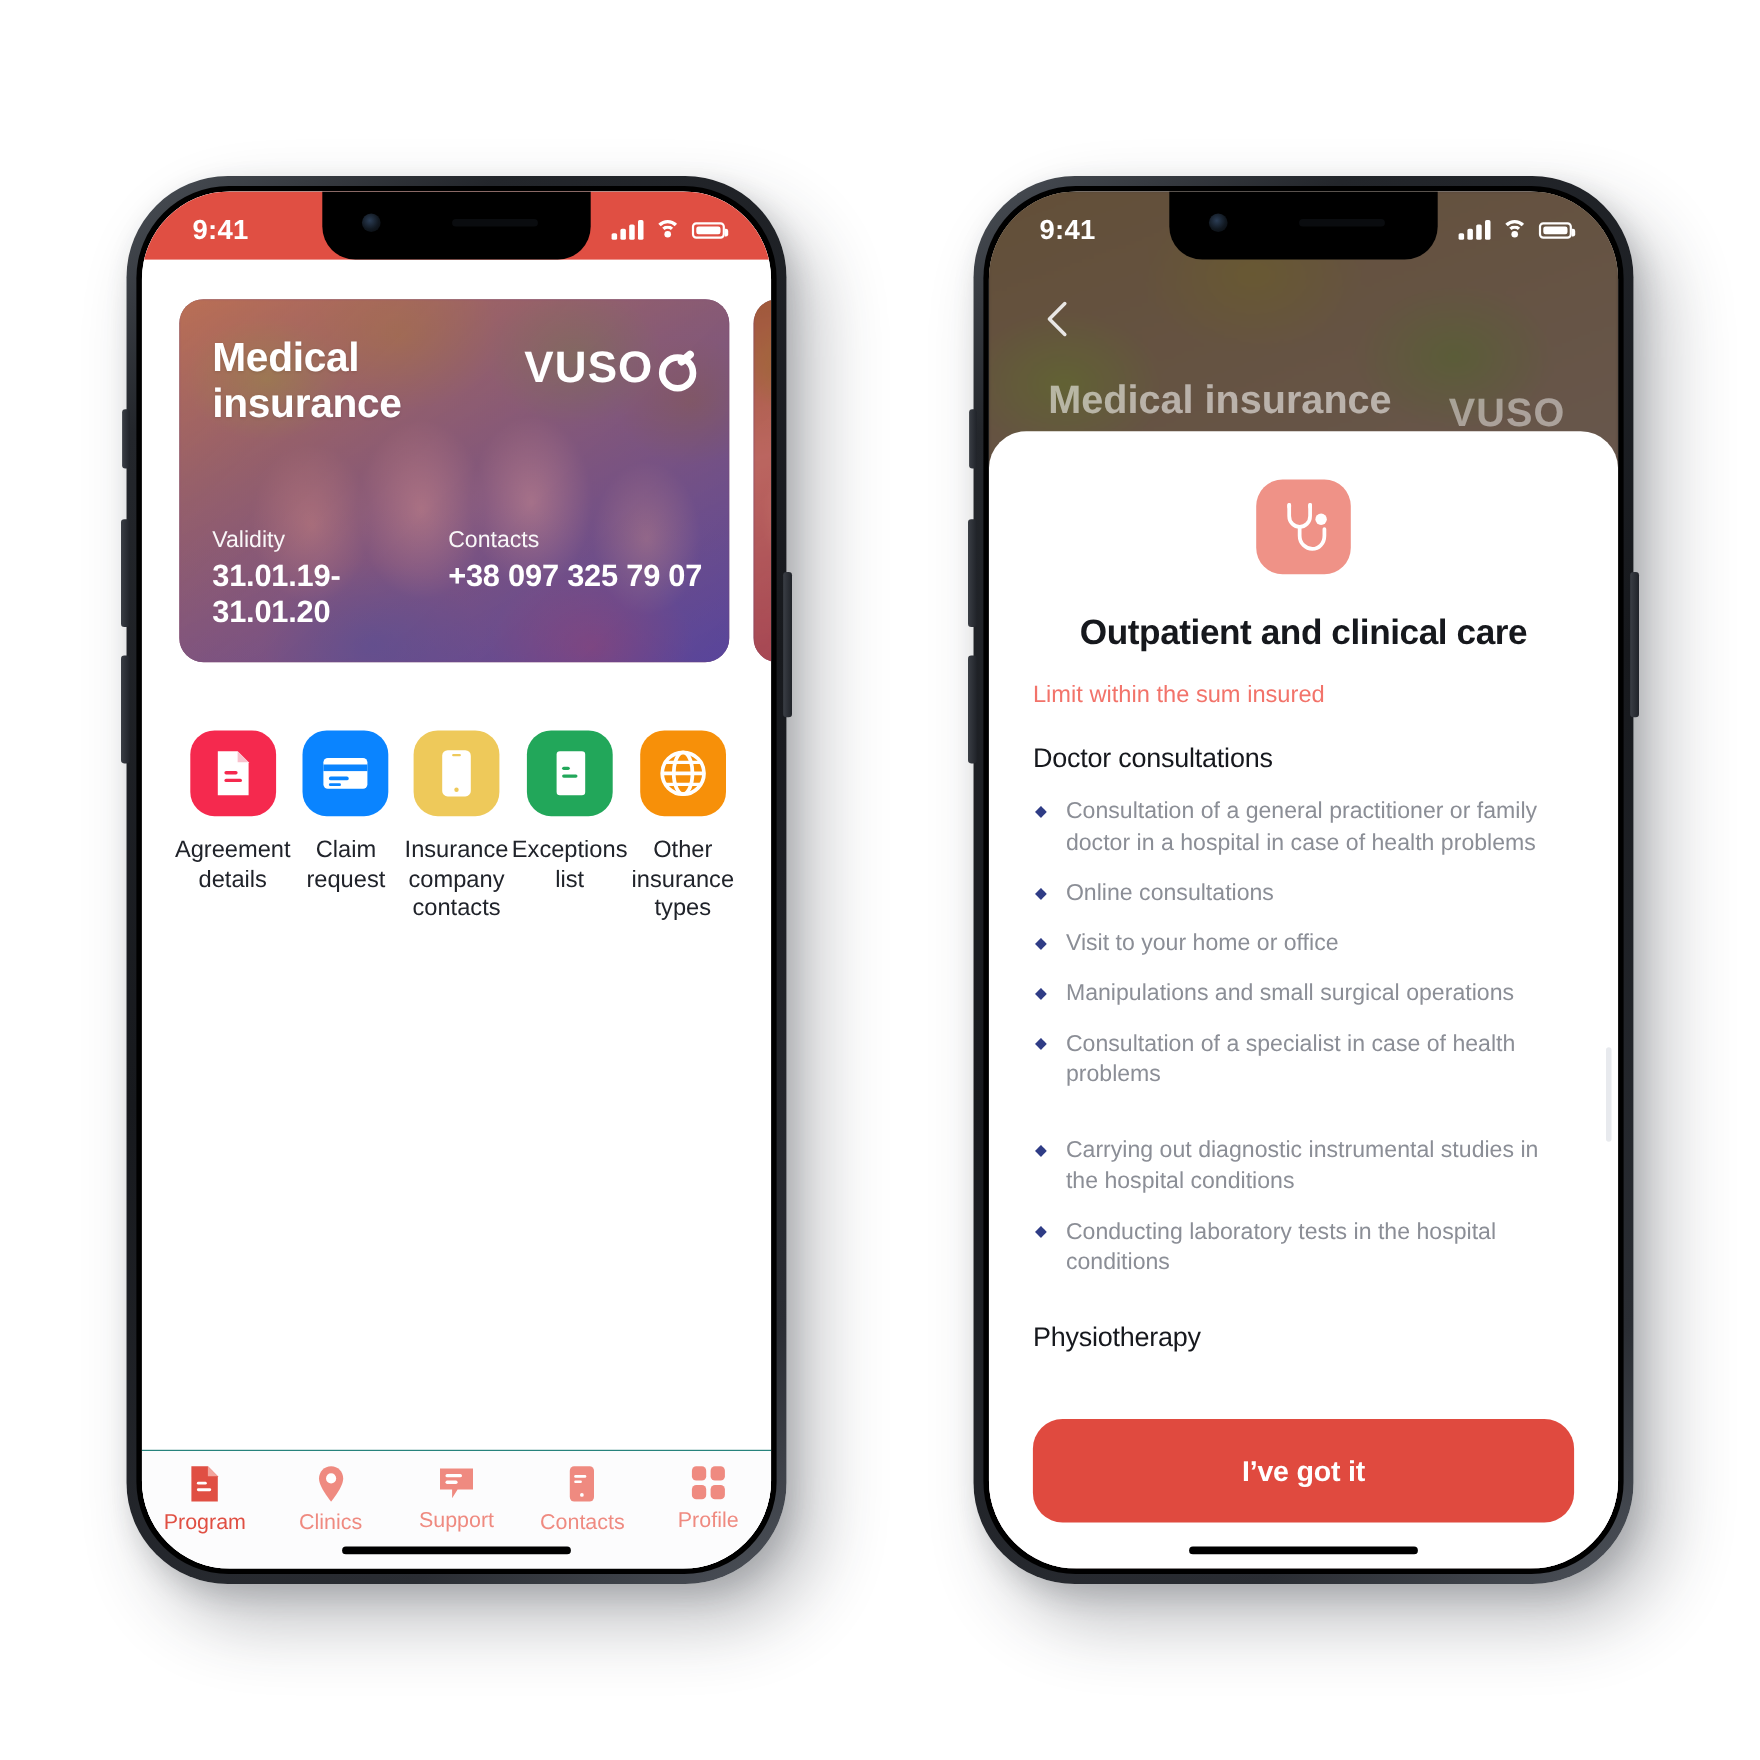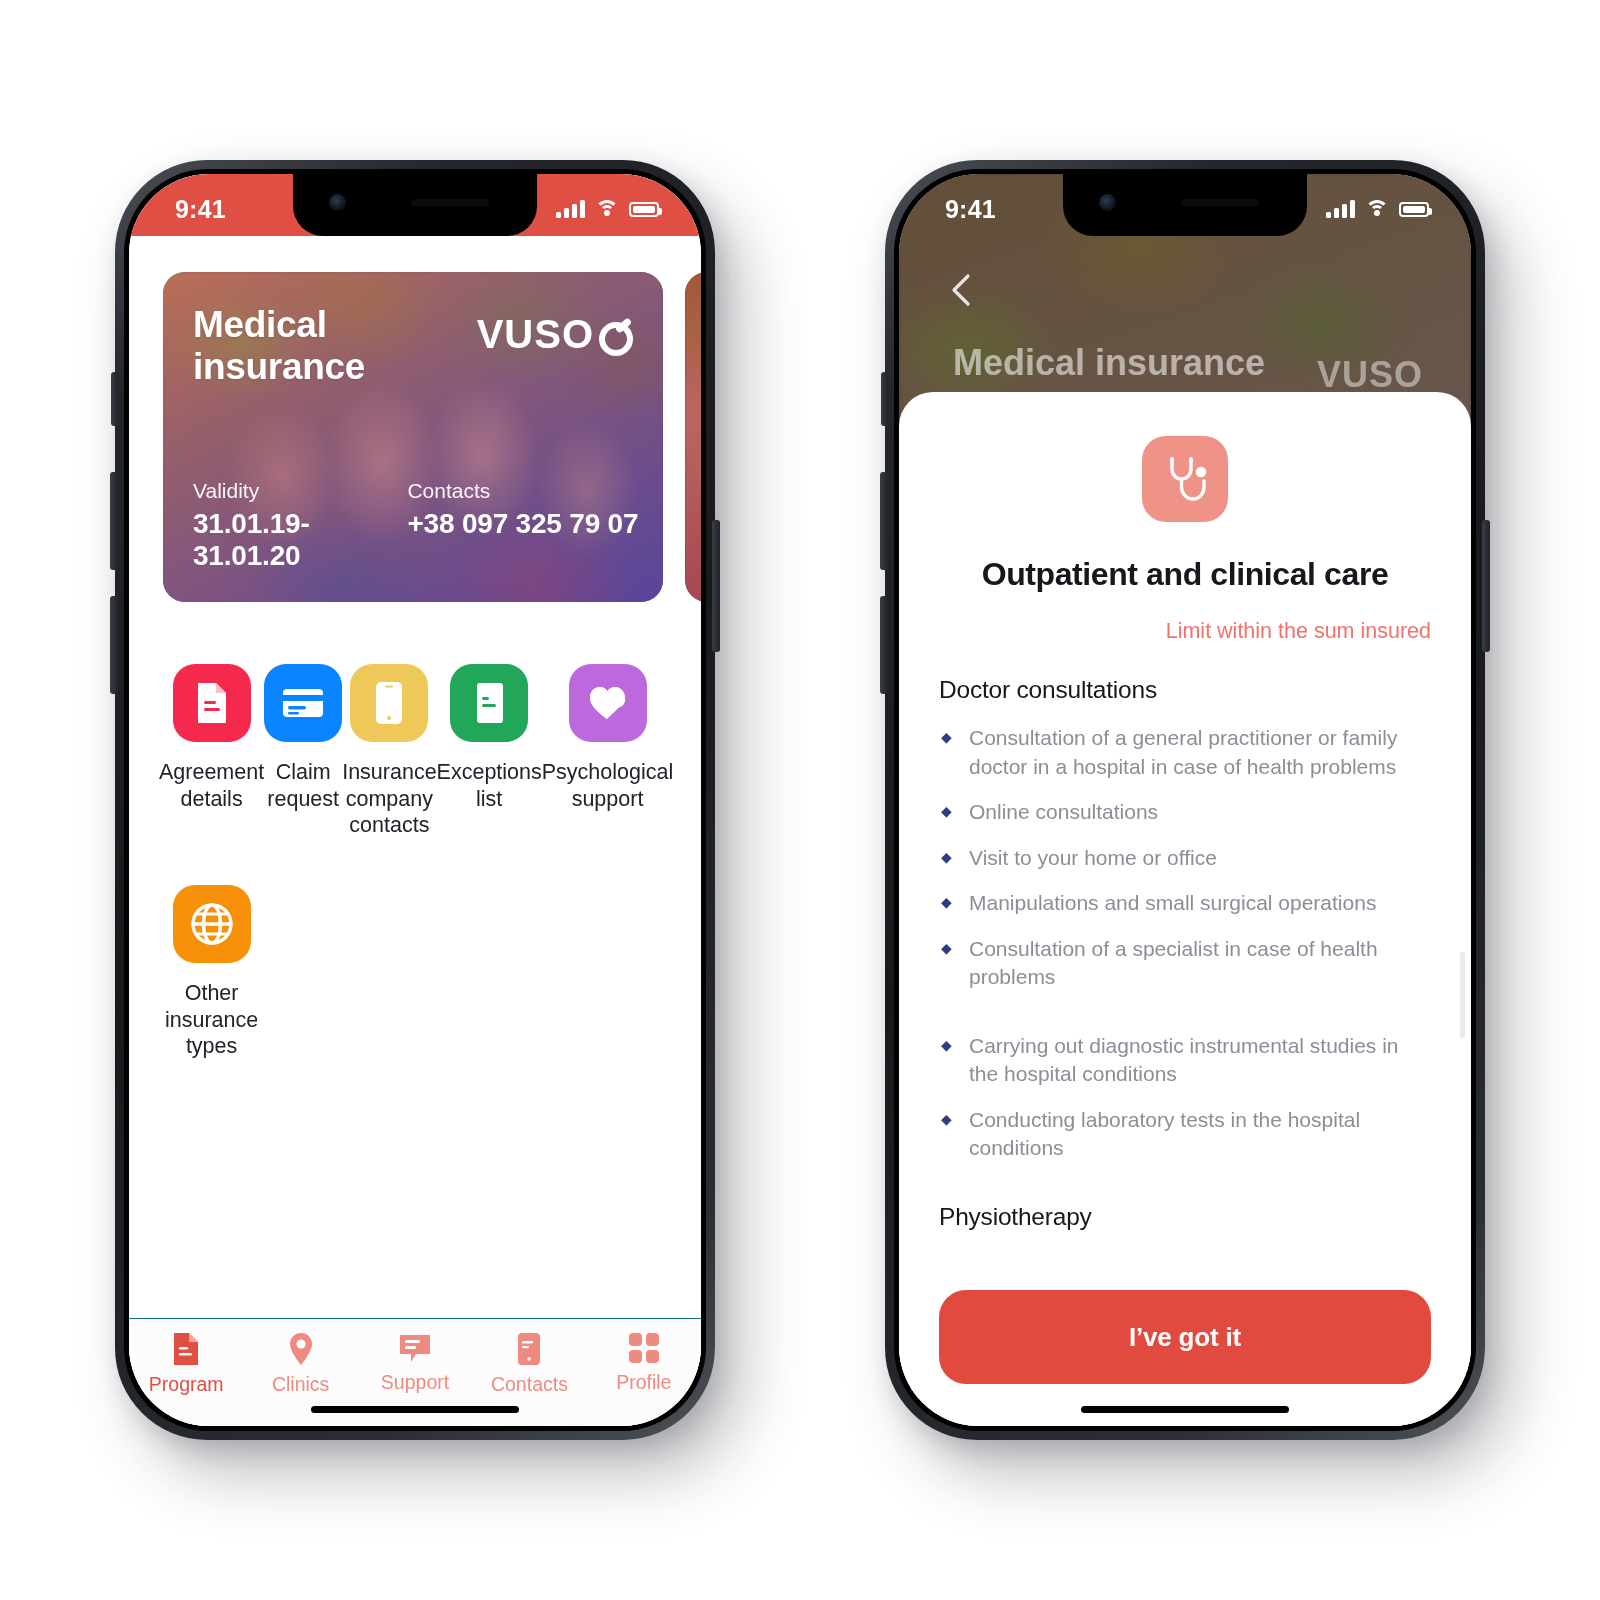--- a/index.html
+++ b/index.html
@@ -228,21 +228,21 @@
   }
   .sheet-scroll { flex: 1; overflow: hidden; padding: 44px 40px 0 40px; position: relative; }
   .sheet-icon {
     width: 86px; height: 86px; border-radius: 24px; background: #ef9287;
     margin: 0 auto 34px auto; display: flex; align-items: center; justify-content: center;
   }
   .sheet-title {
     font-size: 32px; font-weight: 700; color: #16181d; text-align: center;
     letter-spacing: -.4px; margin-bottom: 26px;
   }
-  .sheet-sub { font-size: 21.5px; color: #f2736a; text-align: right; margin-bottom: 32px; }
+  .sheet-sub { font-size: 21.5px; color: #f2736a; text-align: left; margin-bottom: 32px; }
   .sec-h { font-size: 24.5px; color: #16181d; font-weight: 400; margin: 0 0 20px 0; letter-spacing:-.2px; }
   .sec + .sec { margin-top: 40px; }
   .blist { list-style: none; }
   .blist li {
     position: relative; padding-left: 30px; margin-bottom: 17px;
     font-size: 21px; line-height: 1.36; color: #8b8e96;
   }
   .blist li::before {
     content: "◆"; position: absolute; left: 2px; top: 0;
     color: #2f3c86; font-size: 14px; line-height: 1.9;
@@ -349,30 +349,20 @@
               <div class="tile-ic" style="background:#22a75a">
                 <svg width="34" height="42" viewBox="0 0 34 42" aria-hidden="true">
                   <rect x="5" y="1" width="26" height="40" rx="3" fill="#fff"></rect>
                   <rect x="10" y="15" width="7" height="3" rx="1.5" fill="#22a75a"></rect>
                   <rect x="10" y="22" width="14" height="3" rx="1.5" fill="#22a75a"></rect>
                 </svg>
               </div>
               <div class="tile-lab">Exceptions list</div>
             </div>
 
-            <div class="tile">
-              <div class="tile-ic" style="background:#bb69dd">
-                <svg width="42" height="40" viewBox="0 0 42 40" aria-hidden="true">
-                  <path d="M20 36C11 29 3 23 3 14.5 3 8.5 7.5 4 13 4c3.4 0 6 1.7 7.5 4.3C22 5.7 24.6 4 28 4c2 0 3.8.6 5.2 1.7" fill="#fff"></path>
-                  <path d="M20 36C11 29 3 23 3 14.5 3 8.5 7.5 4 13 4c3.4 0 6 1.7 7.5 4.3C22 5.7 24.6 4 28 4c5.5 0 10 4.5 10 10.5 0 2-.5 3.8-1.3 5.5" fill="#fff"></path>
-                  <path d="M31 10c4 0 6 3 6 6.5S34 23 31.5 23" fill="none" stroke="#fff" stroke-width="2.6" stroke-linecap="round"></path>
-                </svg>
-              </div>
-              <div class="tile-lab">Psychological support</div>
-            </div>
 
             <div class="tile">
               <div class="tile-ic" style="background:#f79009">
                 <svg width="42" height="42" viewBox="0 0 42 42" aria-hidden="true">
                   <circle cx="21" cy="21" r="19" fill="none" stroke="#fff" stroke-width="3.4"></circle>
                   <ellipse cx="21" cy="21" rx="8.5" ry="19" fill="none" stroke="#fff" stroke-width="3.4"></ellipse>
                   <line x1="2" y1="21" x2="40" y2="21" stroke="#fff" stroke-width="3.4"></line>
                   <line x1="5" y1="11" x2="37" y2="11" stroke="#fff" stroke-width="3"></line>
                   <line x1="5" y1="31" x2="37" y2="31" stroke="#fff" stroke-width="3"></line>
                 </svg>

